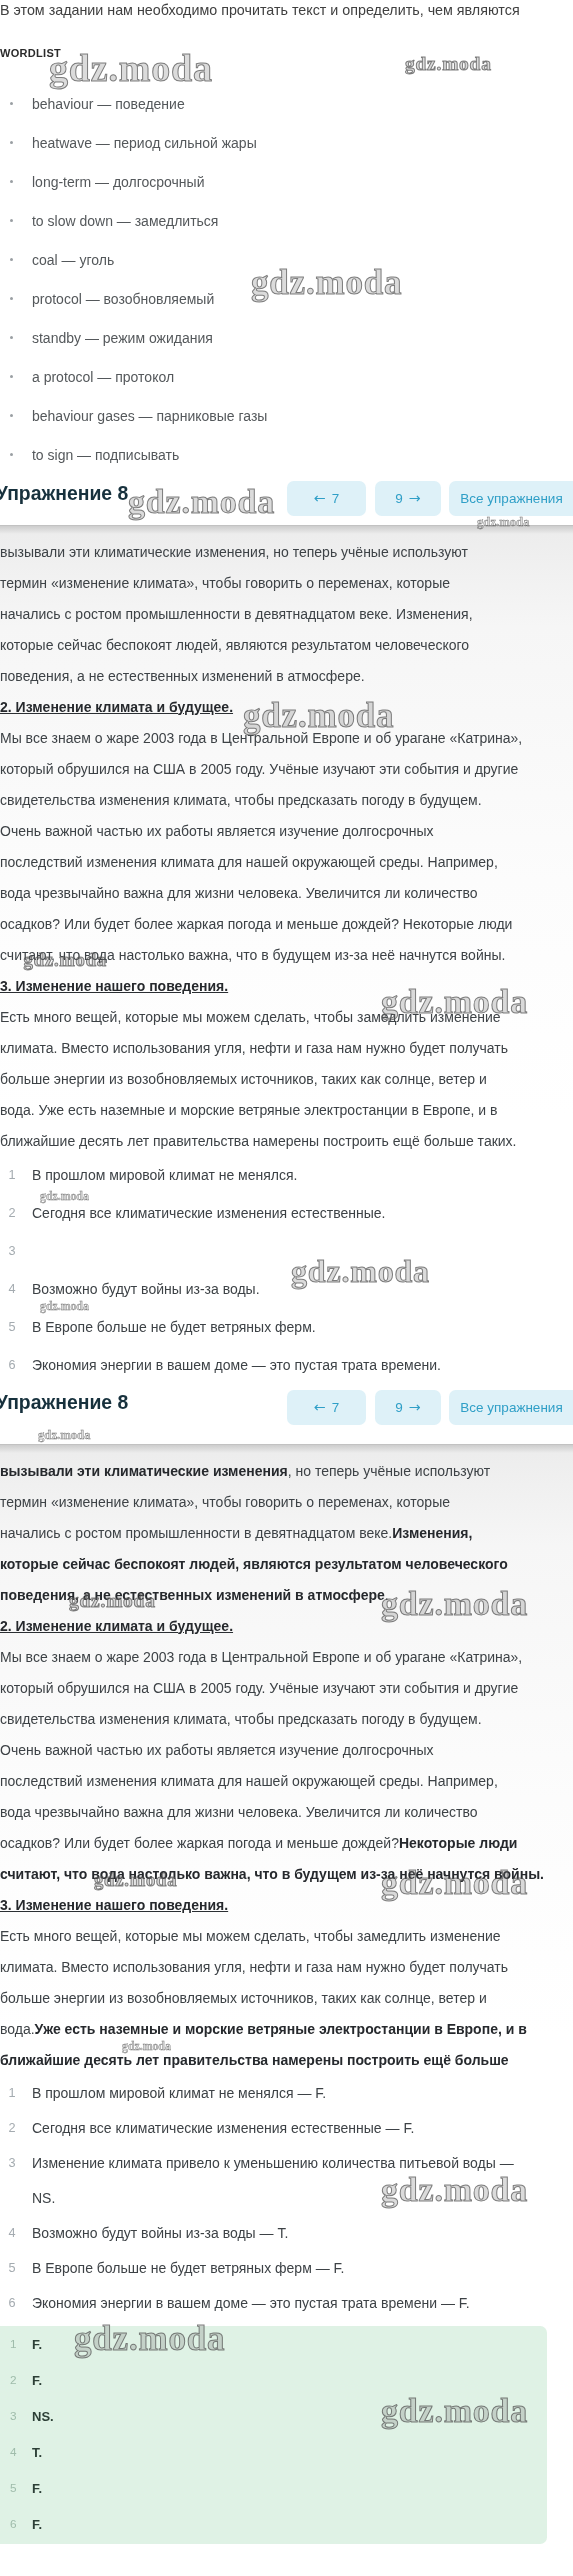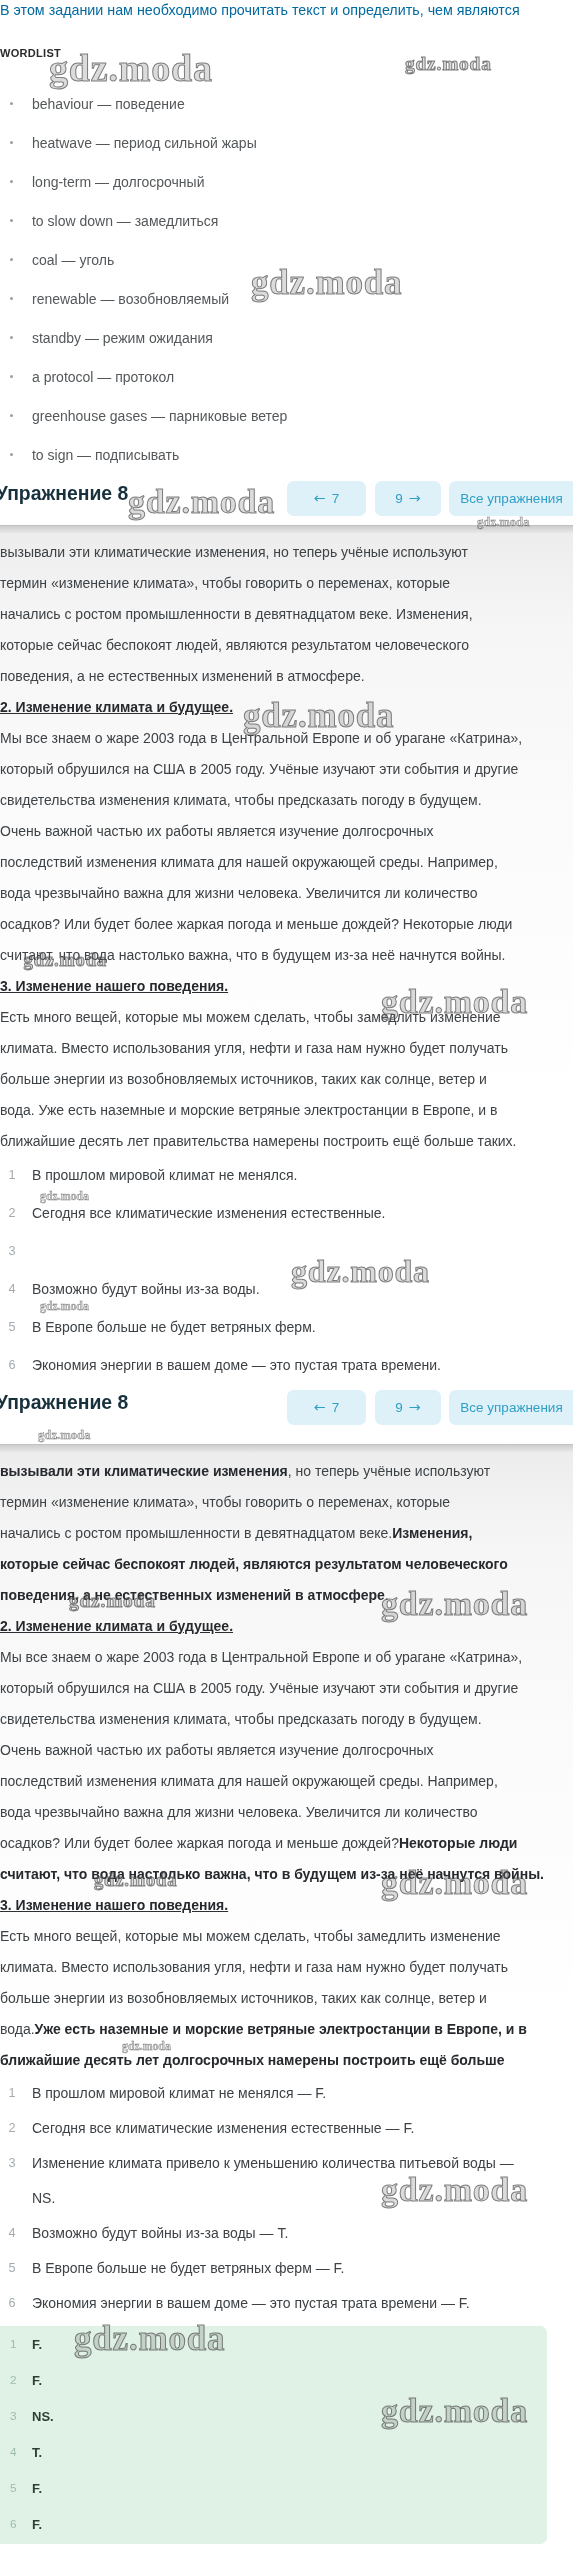--- a/index.html
+++ b/index.html
@@ -1,21 +1,21 @@
 <!DOCTYPE html>
 <html style="font-size:13.5px"><head>
 <meta charset="utf-8">
 <style>
   html,body{margin:0;padding:0;background:#ffffff;}
   .page{
     position:relative;width:574px;height:2576px;overflow:hidden;background:#ffffff;
     font-family:"Liberation Sans","DejaVu Sans",sans-serif;color:#3d4246;
   }
   
-  .intro{position:absolute;left:0;top:1.7px;width:574px;font-size:14.3px;color:#0369a1;white-space:nowrap;}
+  .intro{position:absolute;left:0;top:1.7px;width:574px;font-size:14.3px;color:#404040;white-space:nowrap;}
   .wordlist-label{position:absolute;left:0;top:47px;font-size:11px;font-weight:700;color:#2b2b2b;letter-spacing:0.3px;}
   .wordlist{position:absolute;left:0;top:84px;width:476px;margin:0;padding:0;list-style:none;}
   .wordlist li{height:39px;display:flex;align-items:center;font-size:14px;color:#54585b;}
   .wordlist .bullet{width:3.4px;height:3.4px;border-radius:50%;background:#9a9fa3;margin-left:10px;margin-right:18.6px;flex:0 0 auto;}
   
   .ex-header{position:absolute;left:0;width:574px;height:39px;}
   .ex-title{position:absolute;left:-4.2px;top:2.5px;margin:0;font-size:19.4px;font-weight:700;color:#17313d;white-space:nowrap;}
   .navbtn{
     position:absolute;top:1.7px;height:35px;border:none;border-radius:6.7px;
     background:#def1f8;color:#2f9fc7;font-size:13.5px;font-family:inherit;
@@ -82,33 +82,33 @@
       <li>
         <span class="bullet"></span>
         <span>to slow down — замедлиться</span>
       </li>
       <li>
         <span class="bullet"></span>
         <span>coal — уголь</span>
       </li>
       <li>
         <span class="bullet"></span>
-        <span>renewable — возобновляемый</span>
+        <span>protocol — возобновляемый</span>
       </li>
       <li>
         <span class="bullet"></span>
         <span>standby — режим ожидания</span>
       </li>
       <li>
         <span class="bullet"></span>
         <span>a protocol — протокол</span>
       </li>
       <li>
         <span class="bullet"></span>
-        <span>greenhouse gases — парниковые ветер</span>
+        <span>behaviour gases — парниковые газы</span>
       </li>
       <li>
         <span class="bullet"></span>
         <span>to sign — подписывать</span>
       </li>
     </ul>
 
   <div class="ex-header" style="top:479px;">
     <h2 class="ex-title">Упражнение 8</h2>
     <button class="navbtn btn-prev">
@@ -278,21 +278,21 @@
         <span>климата. Вместо использования угля, нефти и газа нам нужно будет получать</span>
       </div>
       <div class="line p">
         <span>больше энергии из возобновляемых источников, таких как солнце, ветер и</span>
       </div>
       <div class="line p">
         <span>вода. </span>
         <b>Уже есть наземные и морские ветряные электростанции в Европе, и в</b>
       </div>
       <div class="line p">
-        <b>ближайшие десять лет долгосрочных намерены построить ещё больше</b>
+        <b>ближайшие десять лет правительства намерены построить ещё больше</b>
       </div>
       <div class="line li">
         <span class="num">1</span>
         <span>В прошлом мировой климат не менялся — F.</span>
       </div>
       <div class="line li">
         <span class="num">2</span>
         <span>Сегодня все климатические изменения естественные — F.</span>
       </div>
       <div class="line li">

